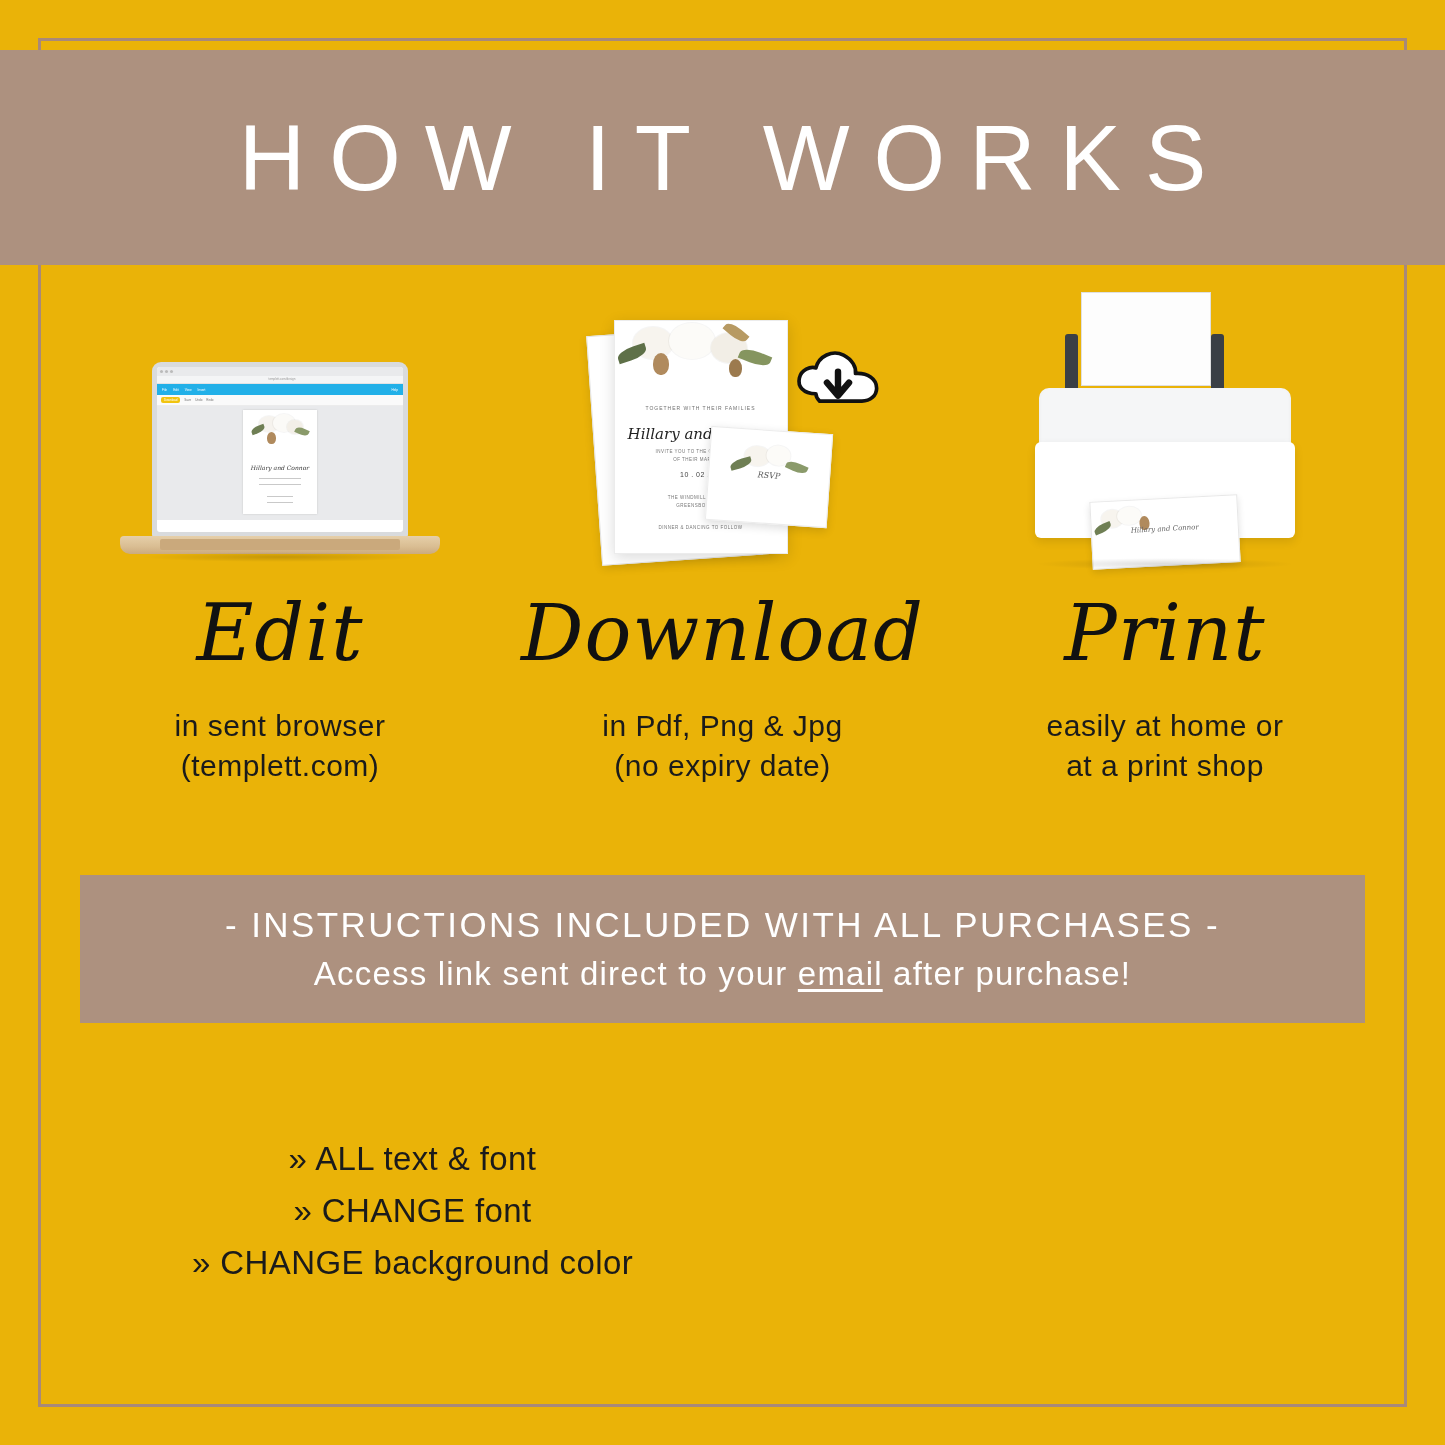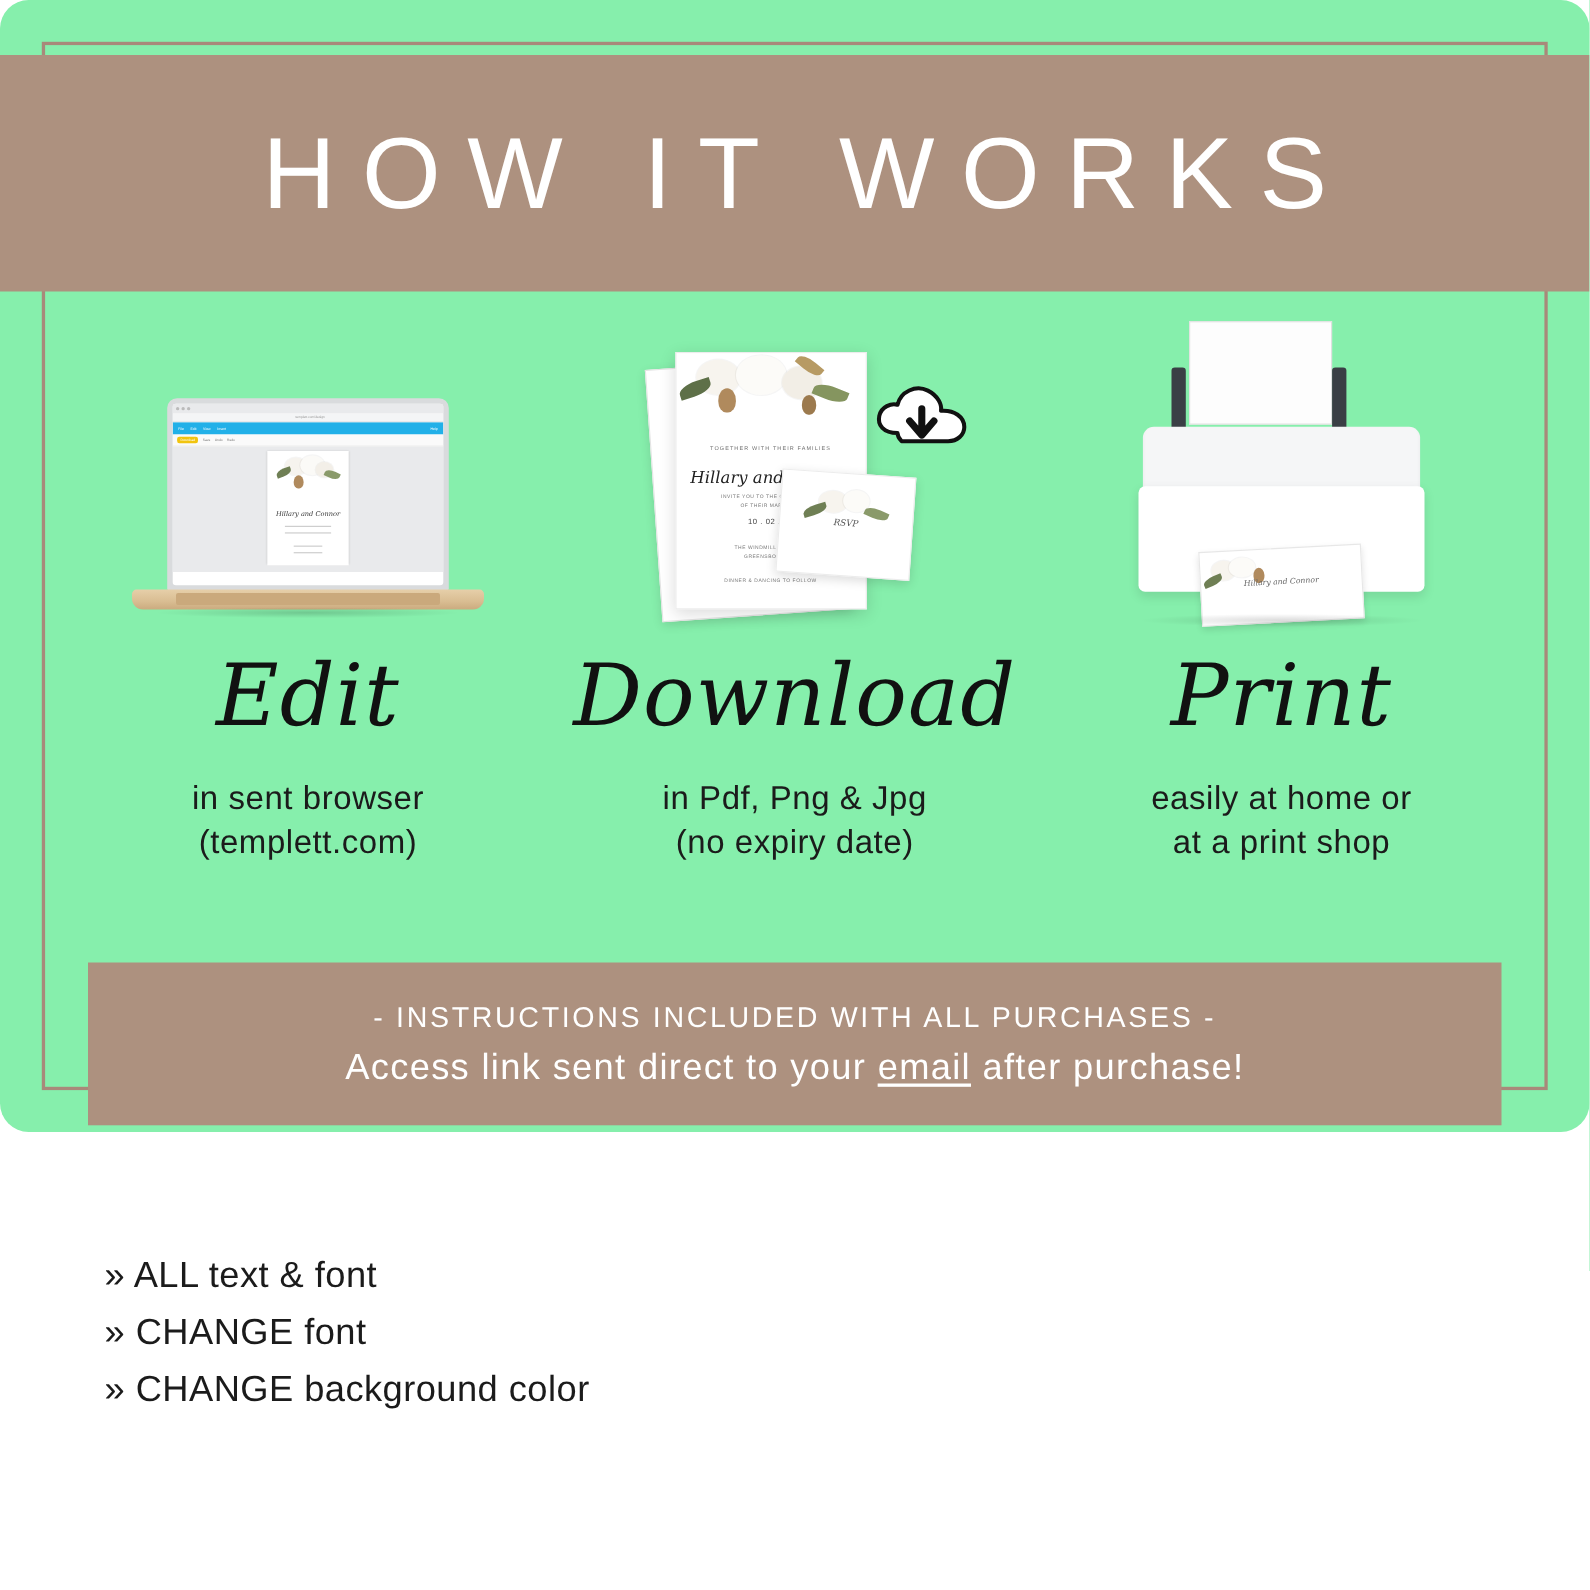--- a/index.html
+++ b/index.html
@@ -10,23 +10,22 @@
     width: 1445px;
     height: 1445px;
     background: #ffffff;
     font-family: "Liberation Sans", sans-serif;
     overflow: hidden;
   }
 
   .page {
     position: relative;
     width: 1445px;
-    height: 1029px;
-    background: #86efac;
-    border-radius: 26px;
+    height: 1445px;
+    background: #eab308;
   }
 
   
   .frame {
     position: absolute;
     left: 38px;
     top: 38px;
     right: 38px;
     bottom: 38px;
     border: 3px solid #a8897a;
@@ -417,21 +416,21 @@
     height: 148px;
     background: #ad917f;
     display: flex;
     flex-direction: column;
     align-items: center;
     justify-content: center;
     gap: 10px;
   }
   .band-line1 {
     color: #ffffff;
-    font-size: 26px;
+    font-size: 35px;
     letter-spacing: 2.4px;
     font-weight: 300;
   }
   .band-line2 {
     color: #ffffff;
     font-size: 33px;
     letter-spacing: 1.2px;
     font-weight: 300;
   }
   .band-line2 u { text-decoration: underline; text-underline-offset: 4px; }
@@ -448,20 +447,21 @@
     letter-spacing: 2px;
     color: #1b1b1b;
     border-bottom: 2px solid #1b1b1b;
     display: inline-block;
     padding-bottom: 6px;
   }
   .edit-cols {
     display: flex;
     margin-top: 48px;
     gap: 0;
+    text-align: center;
   }
   .edit-col { width: 50%; }
   .edit-col.right { padding-left: 10px; }
   .edit-item {
     font-size: 33px;
     color: #1b1b1b;
     line-height: 1.58;
     letter-spacing: 0.4px;
     white-space: nowrap;
   }

